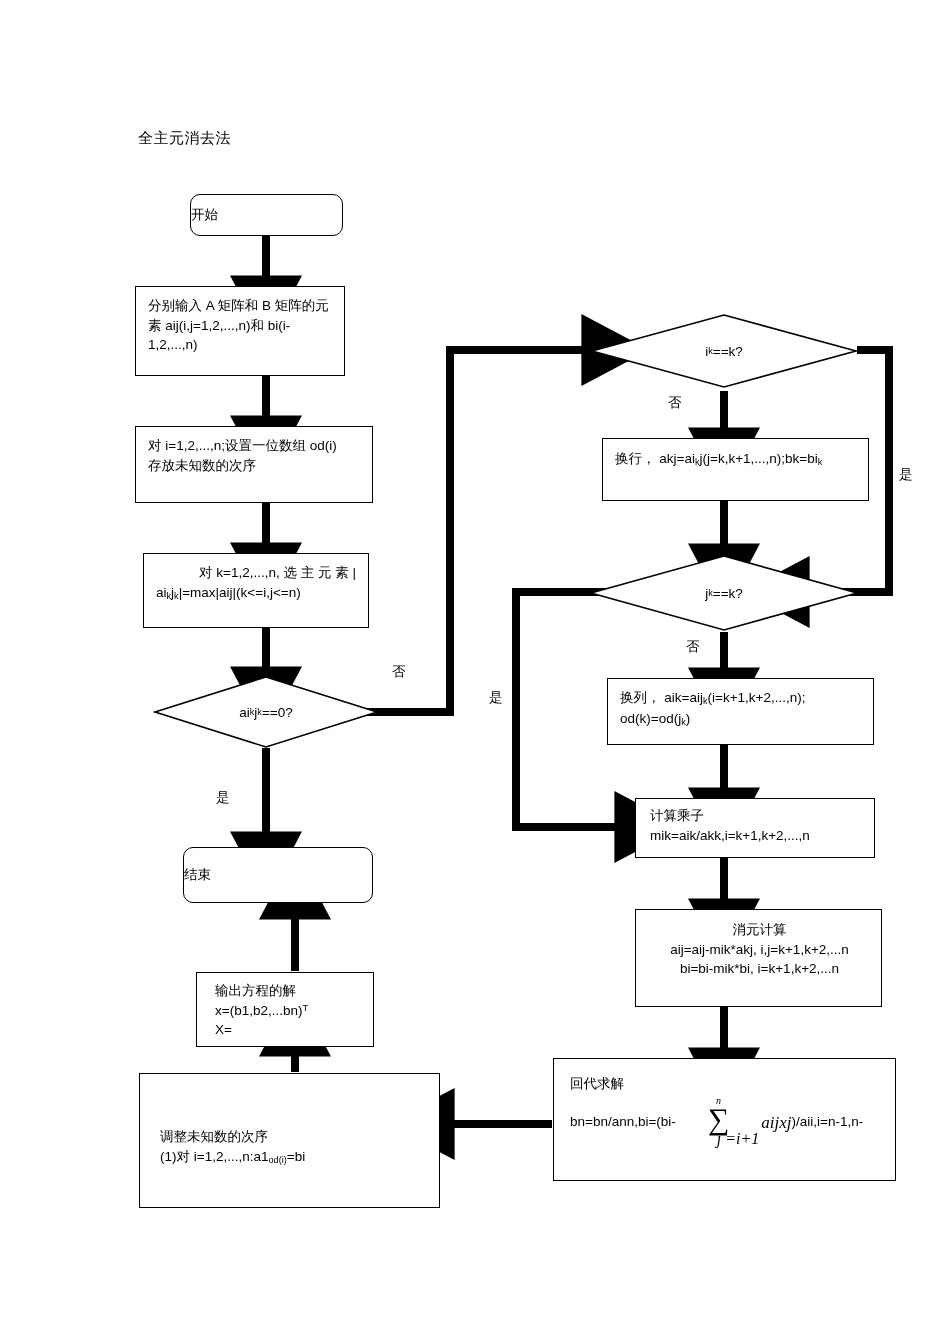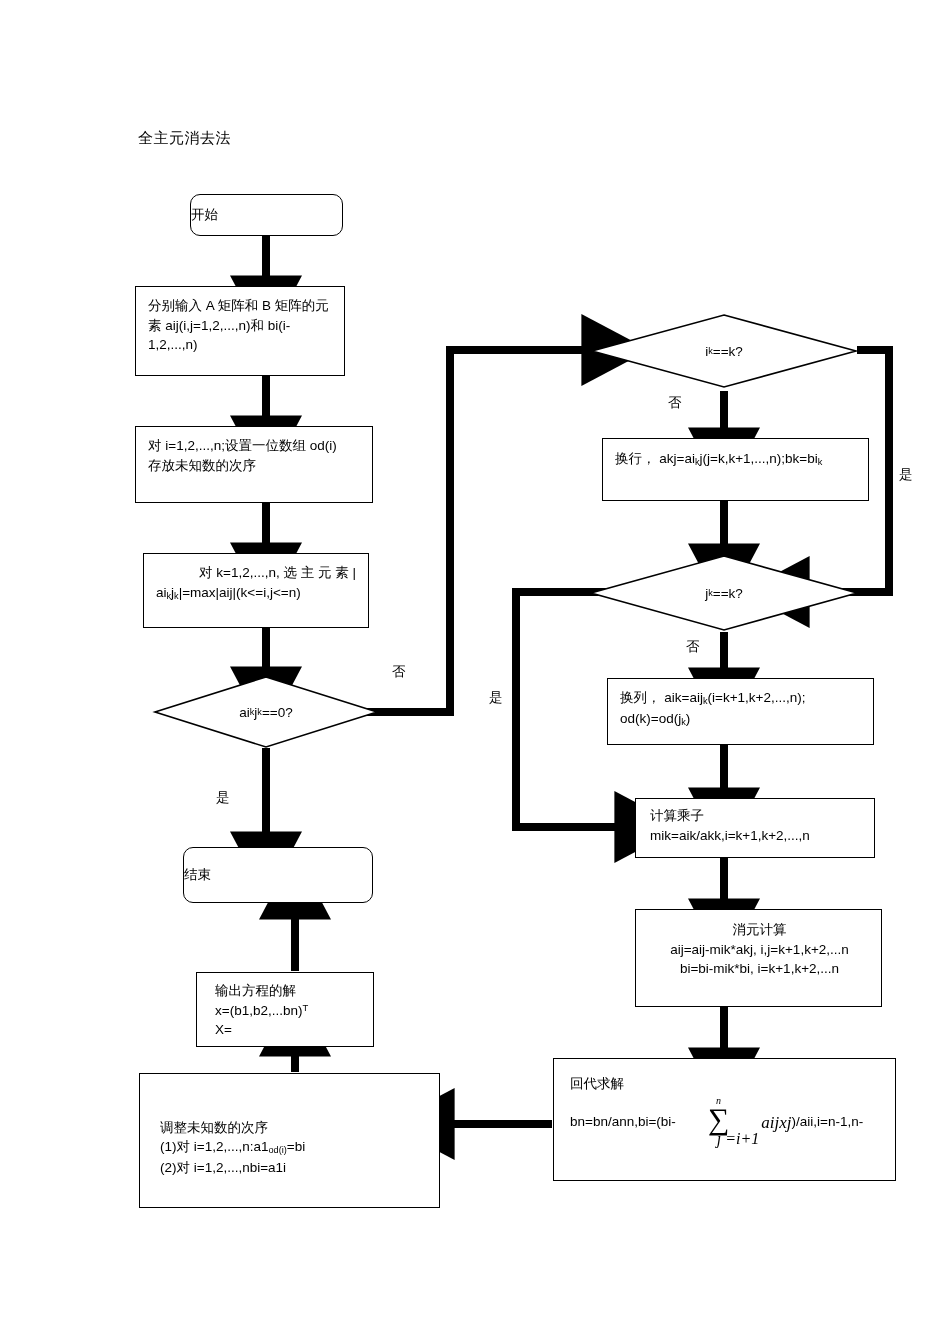--- a/index.html
+++ b/index.html
@@ -214,21 +214,20 @@
       <div style="text-align:left;">输出方程的解</div>
       <div><span>x=(b1,b2,...bn)</span><sup>T</sup></div>
       <div>X=</div>
     </div>
   </div>
 
   <div class="node process" style="left:139px; top:1073px; width:301px; height:135px;align-items:center;">
     <div class="inner" style="padding-top:14px; padding-left:20px;">
       <div>调整未知数的次序</div>
       <div><span>(1)对 i=1,2,...,n:a1</span><sub>od(i)</sub><span>=bi</span></div>
-      <div>(2)对 i=1,2,...,nbi=a1i</div>
     </div>
   </div>
 
   <div class="diamond" style="left:591px; top:314px; width:266px; height:74px;">
     <svg width="266" height="74" viewBox="0 0 266 74">
       <polygon points="133,1 265,37 133,73 1,37" fill="#fff" stroke="#000" stroke-width="1.6"></polygon>
     </svg>
     <div class="dlabel">
         <span>i</span>
         <sub>k</sub>

